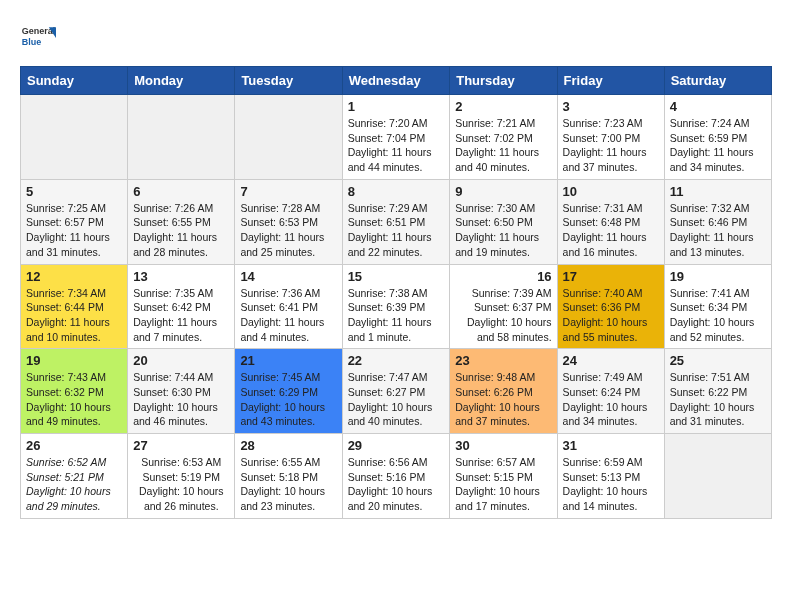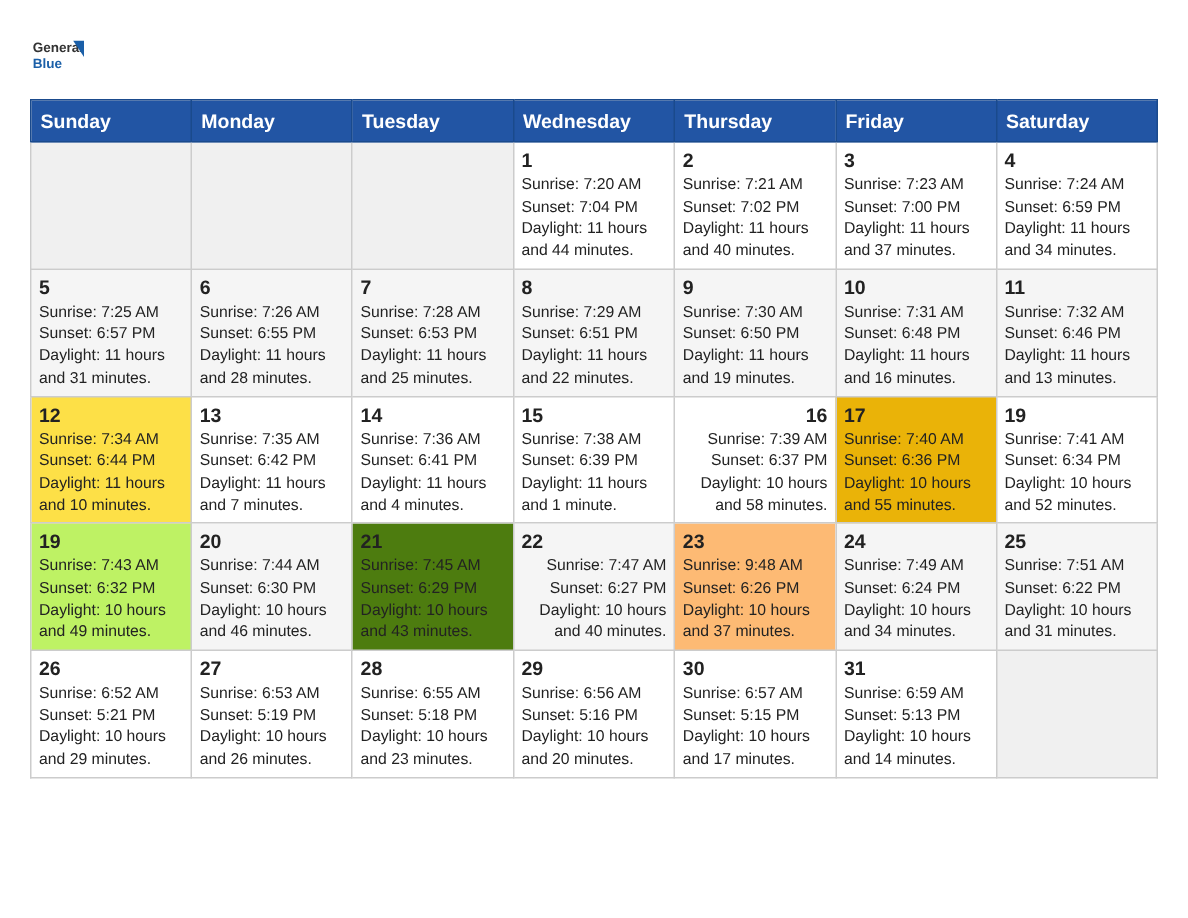--- a/index.html
+++ b/index.html
@@ -235,29 +235,29 @@
           <div class="day-info" style="white-space: pre-line;">Sunrise: 7:43 AM
 Sunset: 6:32 PM
 Daylight: 10 hours and 49 minutes.</div>
         </td>
         <td style="background: rgb(245, 245, 245);">
           <div class="day-num">20</div>
           <div class="day-info" style="white-space: pre-line;">Sunrise: 7:44 AM
 Sunset: 6:30 PM
 Daylight: 10 hours and 46 minutes.</div>
         </td>
-        <td style="background: #4d7c0f;">
+        <td style="background: #3b82f6;">
           <div class="day-num">21</div>
           <div class="day-info" style="white-space: pre-line;">Sunrise: 7:45 AM
 Sunset: 6:29 PM
 Daylight: 10 hours and 43 minutes.</div>
         </td>
         <td style="background: rgb(245, 245, 245);">
           <div class="day-num">22</div>
-          <div class="day-info" style="white-space: pre-line; text-align: right;">Sunrise: 7:47 AM
+          <div class="day-info" style="white-space: pre-line;">Sunrise: 7:47 AM
 Sunset: 6:27 PM
 Daylight: 10 hours and 40 minutes.</div>
         </td>
         <td style="background: #fdba74;">
           <div class="day-num">23</div>
           <div class="day-info" style="white-space: pre-line;">Sunrise: 9:48 AM
 Sunset: 6:26 PM
 Daylight: 10 hours and 37 minutes.</div>
         </td>
         <td style="background: rgb(245, 245, 245);">
@@ -269,27 +269,27 @@
         <td style="background: rgb(245, 245, 245);">
           <div class="day-num">25</div>
           <div class="day-info" style="white-space: pre-line;">Sunrise: 7:51 AM
 Sunset: 6:22 PM
 Daylight: 10 hours and 31 minutes.</div>
         </td>
       </tr>
       <tr>
         <td style="background: rgb(255, 255, 255);">
           <div class="day-num">26</div>
-          <div class="day-info" style="white-space: pre-line;">Sunrise: 6:52 AM
+          <div class="day-info" style="white-space: pre-line; font-style: italic;">Sunrise: 6:52 AM
 Sunset: 5:21 PM
 Daylight: 10 hours and 29 minutes.</div>
         </td>
         <td style="background: rgb(255, 255, 255);">
           <div class="day-num">27</div>
-          <div class="day-info" style="white-space: pre-line;">Sunrise: 6:53 AM
+          <div class="day-info" style="white-space: pre-line; text-align: center;">Sunrise: 6:53 AM
 Sunset: 5:19 PM
 Daylight: 10 hours and 26 minutes.</div>
         </td>
         <td style="background: rgb(255, 255, 255);">
           <div class="day-num">28</div>
           <div class="day-info" style="white-space: pre-line;">Sunrise: 6:55 AM
 Sunset: 5:18 PM
 Daylight: 10 hours and 23 minutes.</div>
         </td>
         <td style="background: rgb(255, 255, 255);">

